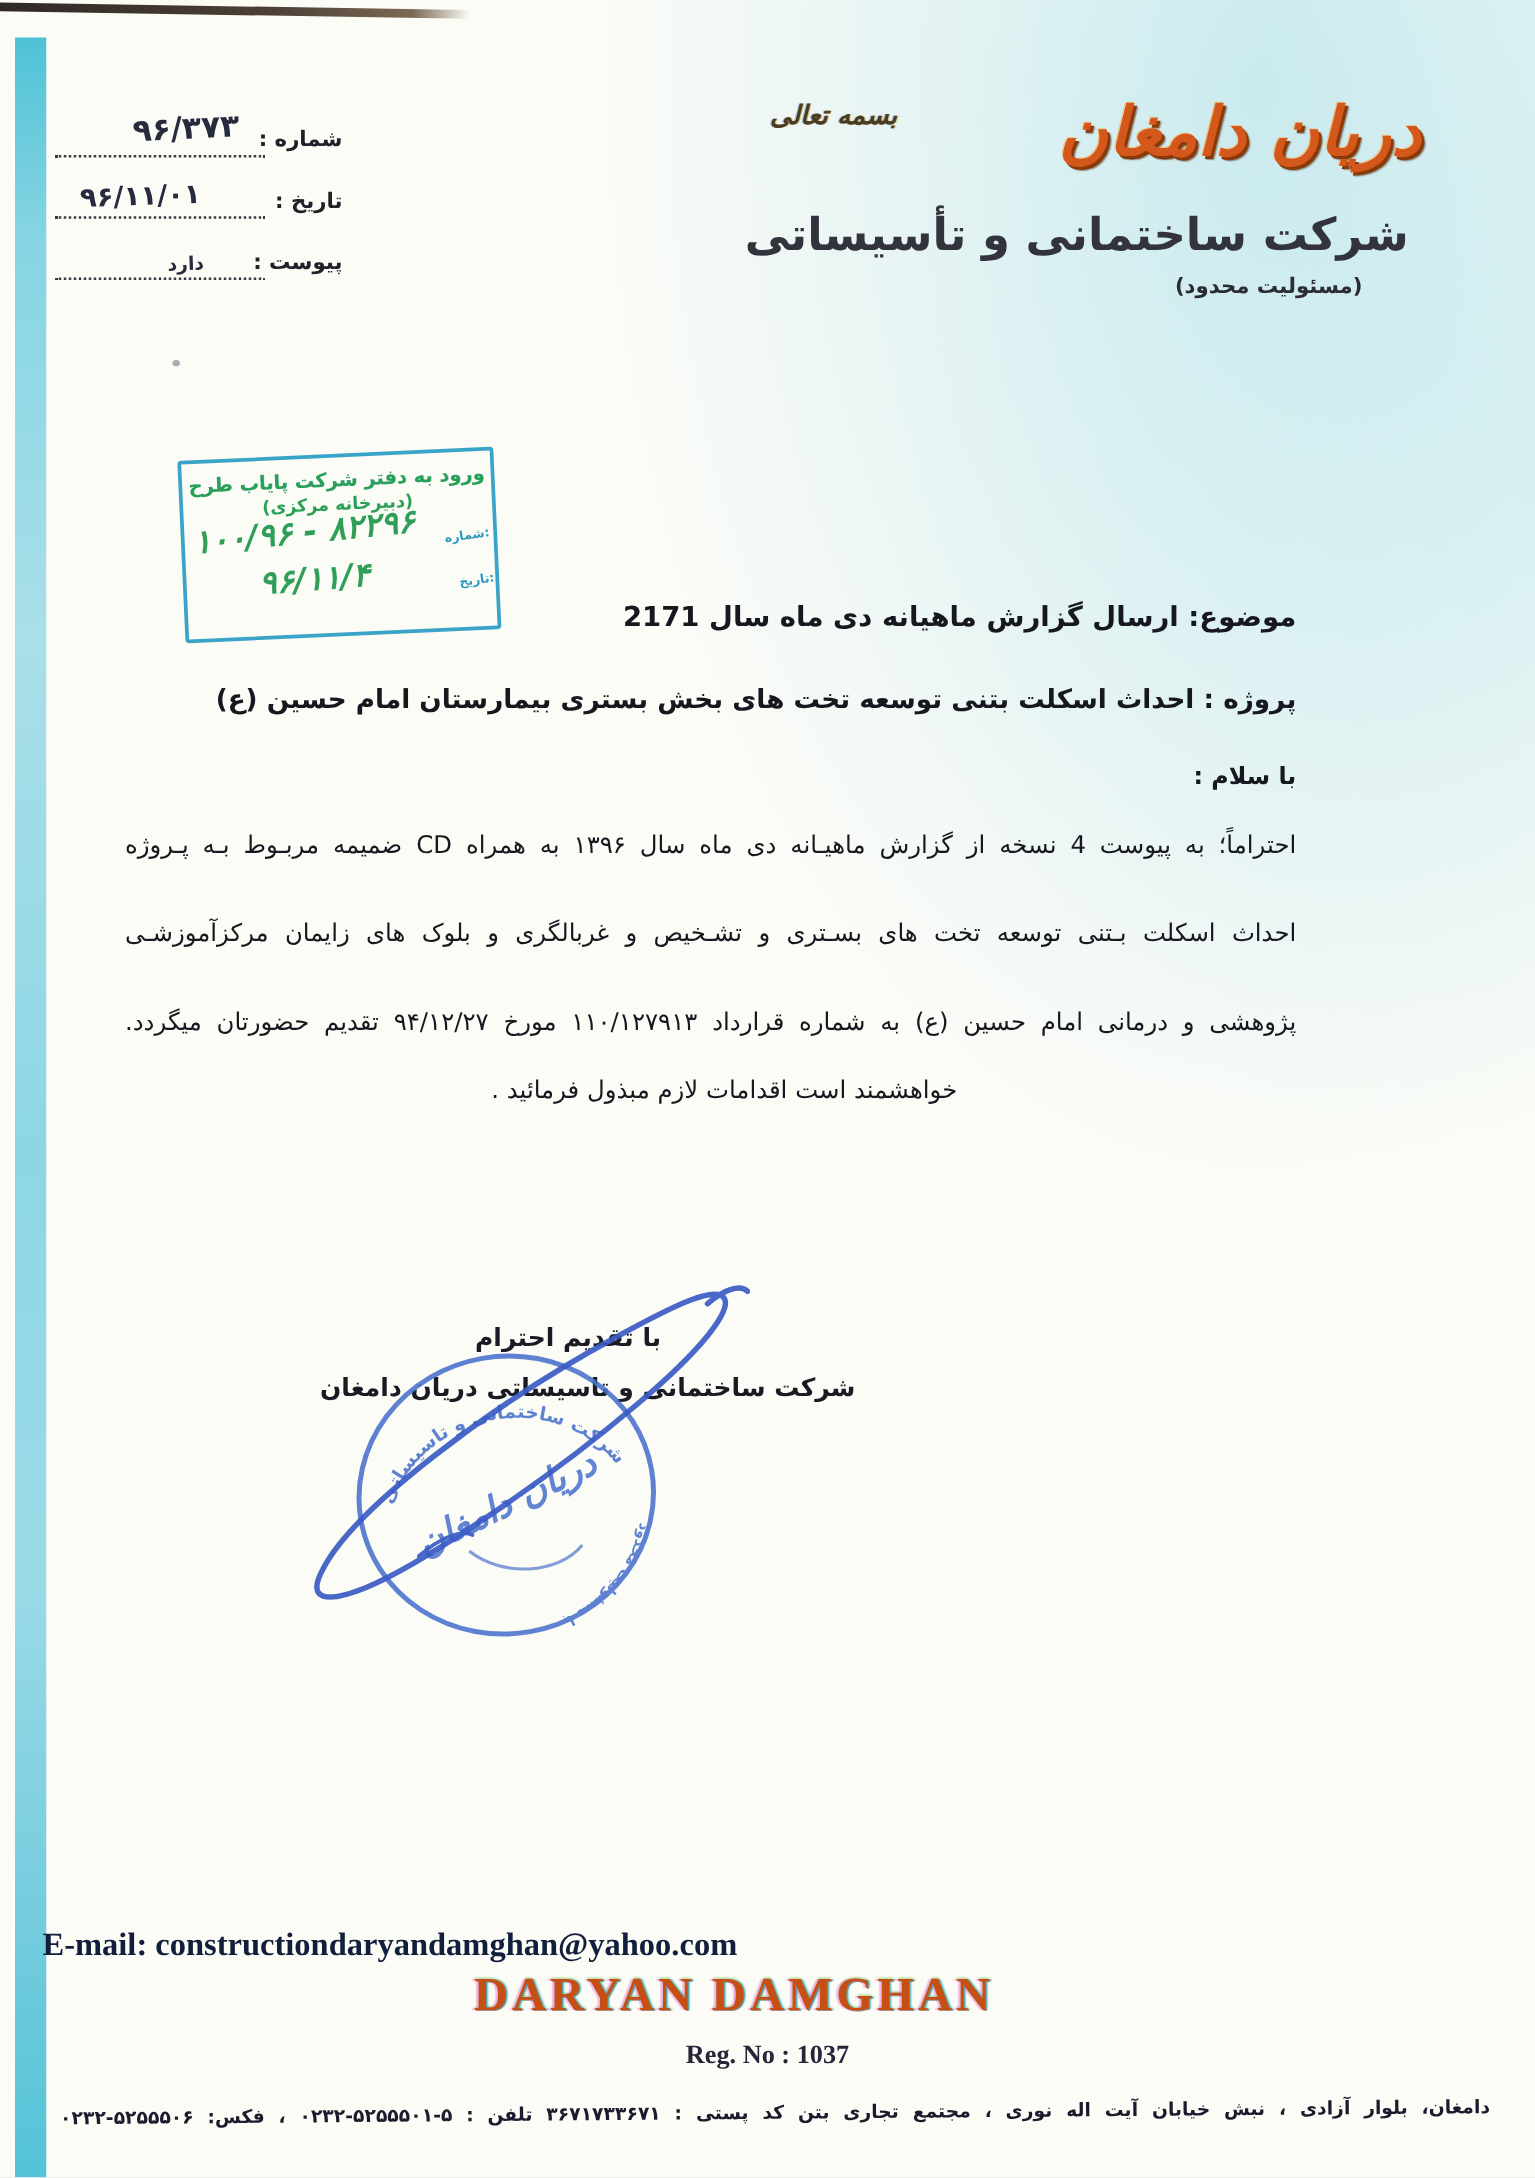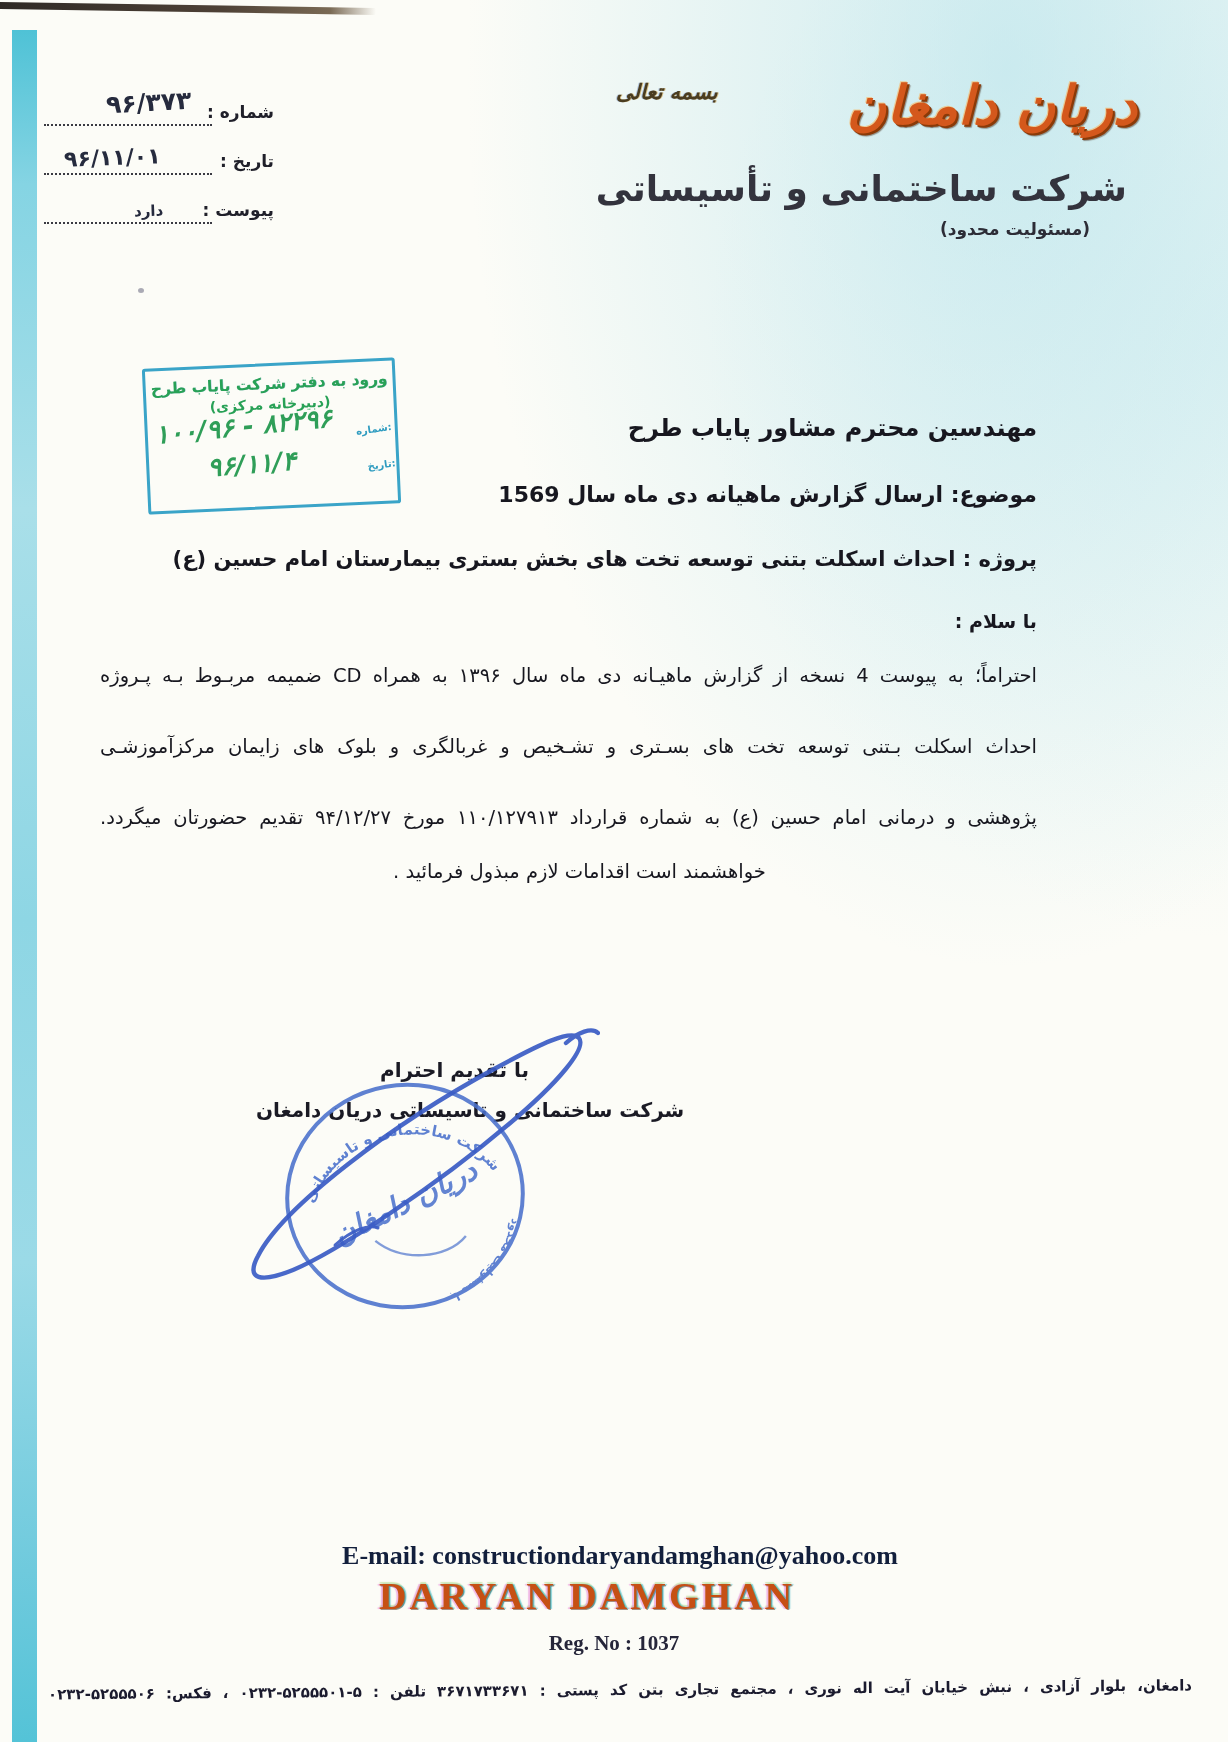--- a/index.html
+++ b/index.html
@@ -56,21 +56,21 @@
   .salutation{top:610px;right:191px;font-size:19px;font-weight:600;}
   .jline{left:100px;right:191px;font-size:19.5px;text-align:justify;text-align-last:justify;}
   .bl1{top:664px;} .bl2{top:735px;} .bl3{top:806px;}
   .bl4{top:860px;left:393px;font-size:19.5px;text-align:center;}
   .thanks{top:918px;right:170px;font-size:19.5px;}
   
   .closing{position:absolute;left:380px;top:1058px;font-size:20px;font-weight:bold;direction:rtl;color:#1a1a24;}
   .sig-company{position:absolute;left:256px;top:1098px;font-size:20px;font-weight:bold;direction:rtl;color:#1a1a24;}
   .round-stamp{position:absolute;left:240px;top:1020px;width:360px;height:320px;}
   
-  .email-line{position:absolute;left:0;right:0;top:1541px;text-align:center;padding-left:12px;
+  .email-line{position:absolute;left:0;right:0;top:1541px;padding-left:34px;
     font-family:"Liberation Serif",serif;font-weight:bold;font-size:26px;color:#121f3c;}
   .brand-line{position:absolute;left:0;right:0;top:1574px;text-align:center;padding-right:54px;
     font-family:"Liberation Serif",serif;font-weight:bold;font-size:38px;letter-spacing:3px;color:#c65014;
     text-shadow:2px 0 1px rgba(0,165,185,.45),-2px 0 1px rgba(225,80,205,.4),0 -2px 1px rgba(130,200,70,.35),1px 1px 0 rgba(90,40,10,.5);}
   .reg-line{position:absolute;left:0;right:0;top:1631px;text-align:center;
     font-family:"Liberation Serif",serif;font-weight:600;font-size:21px;color:#26263a;}
   .address-line{position:absolute;left:48px;right:36px;top:1681px;direction:rtl;
     font-size:15px;font-weight:bold;color:#1b1b2e;text-align:justify;text-align-last:justify;
     transform:rotate(-0.45deg);}
 </style>
@@ -112,22 +112,21 @@
     <div class="numrow">
       <span class="slabel">شماره:</span>
       <span class="sval">۱۰۰/۹۶ - ۸۲۲۹۶</span>
     </div>
     <div class="daterow">
       <span class="slabel">تاریخ:</span>
       <span class="sval">۹۶/۱۱/۴</span>
     </div>
   </div>
 
-  <div class="ltxt recipient">مهندسین محترم مشاور پایاب طرح</div>
-  <div class="ltxt subject">موضوع: ارسال گزارش ماهیانه دی ماه سال 1569</div>
+  <div class="ltxt subject">موضوع: ارسال گزارش ماهیانه دی ماه سال 2171</div>
   <div class="ltxt project">پروژه : احداث اسکلت بتنی توسعه تخت های بخش بستری بیمارستان امام حسین (ع)</div>
   <div class="ltxt salutation">با سلام :</div>
   <div class="ltxt jline bl1">احتراماً؛ به پیوست 4 نسخه از گزارش ماهیـانه دی ماه سال ۱۳۹۶ به همراه CD ضمیمه مربـوط بـه پـروژه</div>
   <div class="ltxt jline bl2">احداث اسکلت بـتنی توسعه تخت های بسـتری و تشـخیص و غربالگری و بلوک های زایمان مرکزآموزشـی</div>
   <div class="ltxt jline bl3">پژوهشی و درمانی امام حسین (ع) به شماره قرارداد ۱۱۰/۱۲۷۹۱۳ مورخ ۹۴/۱۲/۲۷ تقدیم حضورتان میگردد.</div>
   <div class="ltxt bl4">خواهشمند است اقدامات لازم مبذول فرمائید .</div>
 
   <div class="closing">با تقدیم احترام</div>
   <div class="sig-company">شرکت ساختمانی و تاسیساتی دریان دامغان</div>
 

